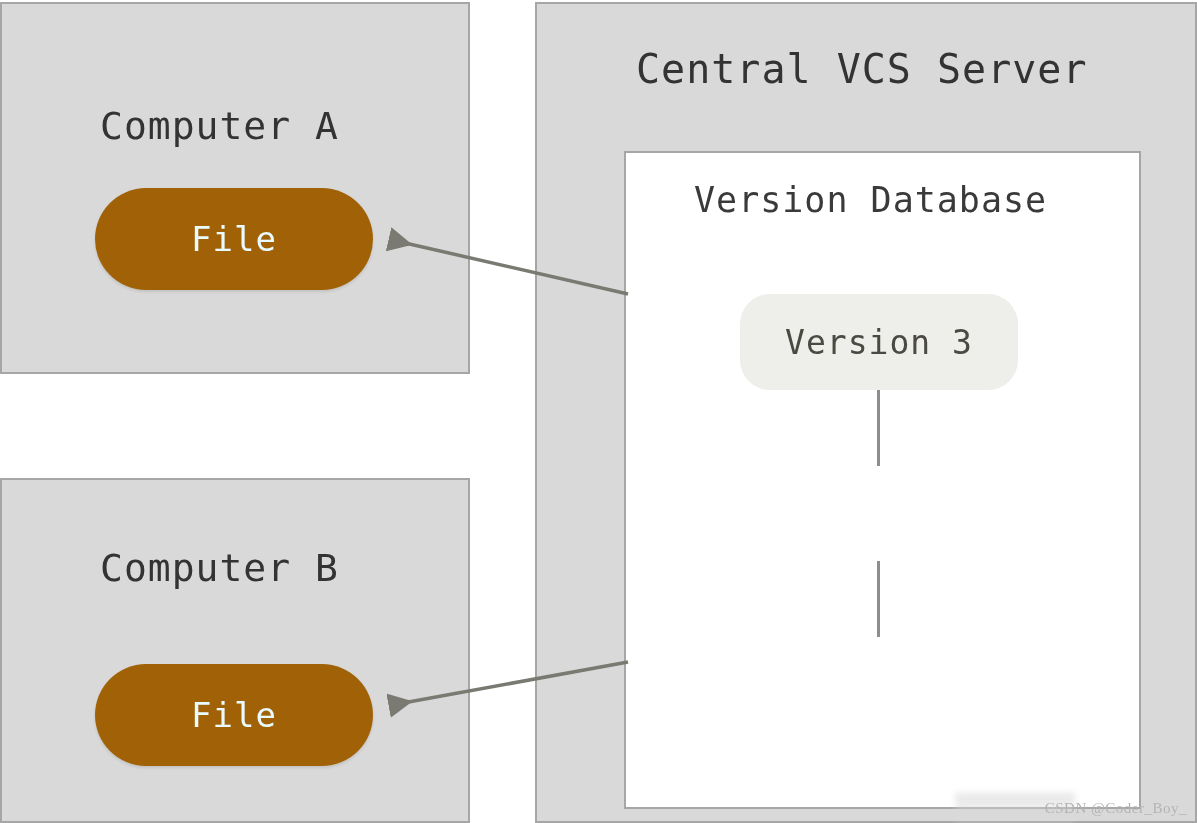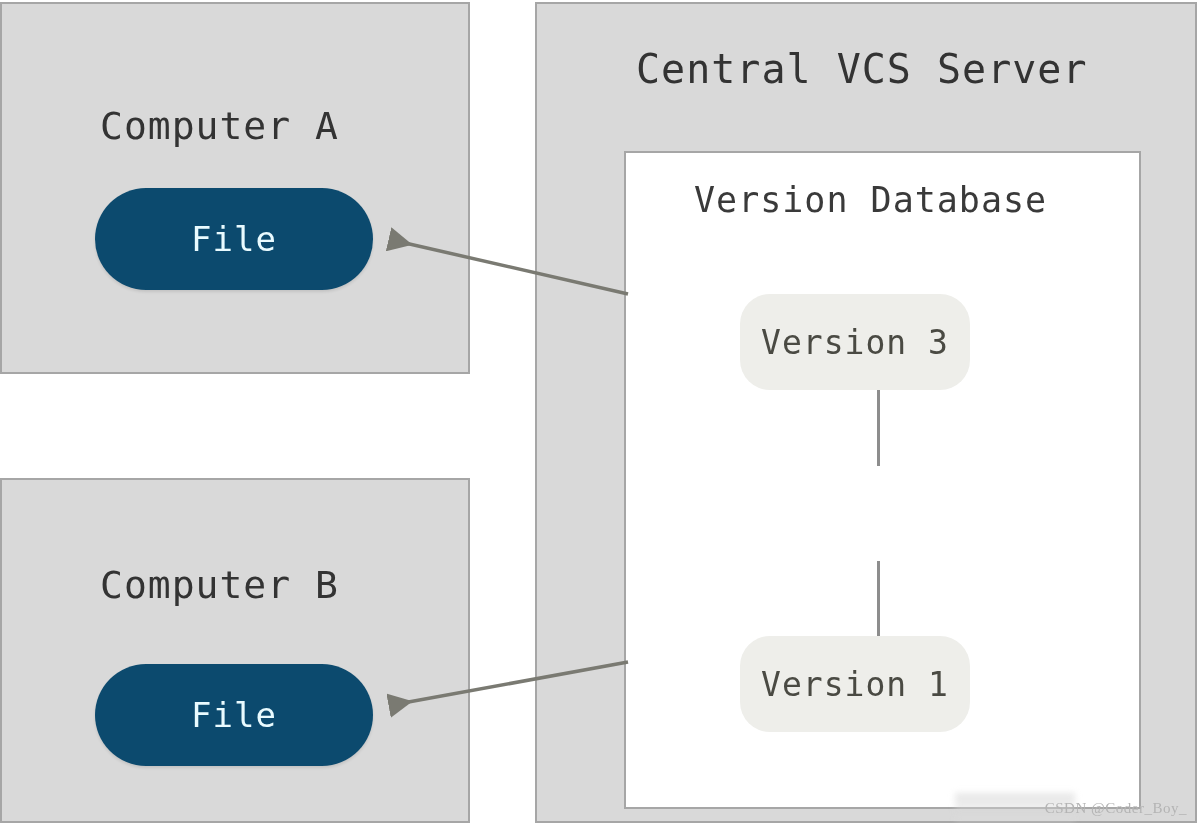--- a/index.html
+++ b/index.html
@@ -29,29 +29,29 @@
 
   .panel-title {
     position: absolute;
     color: #333333;
     font-size: 38px;
     font-weight: 400;
     letter-spacing: 1px;
     white-space: nowrap;
   }
   #title-computer-a { left: 100px; top: 104px;  }
-  #title-computer-b { left: 100px; top: 563px; }
+  #title-computer-b { left: 100px; top: 546px; }
   #title-server     { left: 636px; top: 46px; font-size: 40px; }
 
   
   .file-pill {
     position: absolute;
     width: 278px;
     height: 102px;
-    background: #0c4a6e;
+    background: #a16207;
     border-radius: 51px;
     display: flex;
     align-items: center;
     justify-content: center;
     box-shadow: 0 2px 3px rgba(0,0,0,0.10);
   }
   .file-pill span {
     color: #e9fbff;
     font-size: 34px;
     letter-spacing: 1px;
@@ -77,21 +77,21 @@
     color: #3a3a3a;
     font-size: 35px;
     letter-spacing: 1px;
     white-space: nowrap;
   }
 
   
   .version-node {
     position: absolute;
     left: 740px;
-    width: 230px;
+    width: 278px;
     height: 96px;
     background: #eeeeea;
     border-radius: 30px;
     display: flex;
     align-items: center;
     justify-content: center;
   }
   .version-node span {
     color: #4a4a43;
     font-size: 33px;
@@ -164,23 +164,20 @@
   <div id="version-db"></div>
   <div id="version-db-title">Version Database</div>
 
   <div class="version-node" id="version-node-0">
     <span>Version 3</span>
   </div>
   <div class="version-link" id="version-link-0"></div>
 
   <div class="version-link" id="version-link-1"></div>
 
-  <div class="version-node" id="version-node-2">
-    <span>Version 1</span>
-  </div>
 
   <svg id="arrows" viewBox="0 0 1197 823" width="1197" height="823" xmlns="http://www.w3.org/2000/svg">
     <defs>
       <marker id="arrowhead" markerWidth="7" markerHeight="7" refX="6" refY="3.5" orient="auto" markerUnits="strokeWidth">
         <path d="M7,0 L7,7 L0,3.5 z" fill="#7a7a72"></path>
       </marker>
     </defs>
     <line x1="628" y1="294" x2="392" y2="240" stroke="#7a7a72" stroke-width="3.5" marker-end="url(#arrowhead)"></line>
     <line x1="628" y1="662" x2="392" y2="705" stroke="#7a7a72" stroke-width="3.5" marker-end="url(#arrowhead)"></line>
   </svg>

